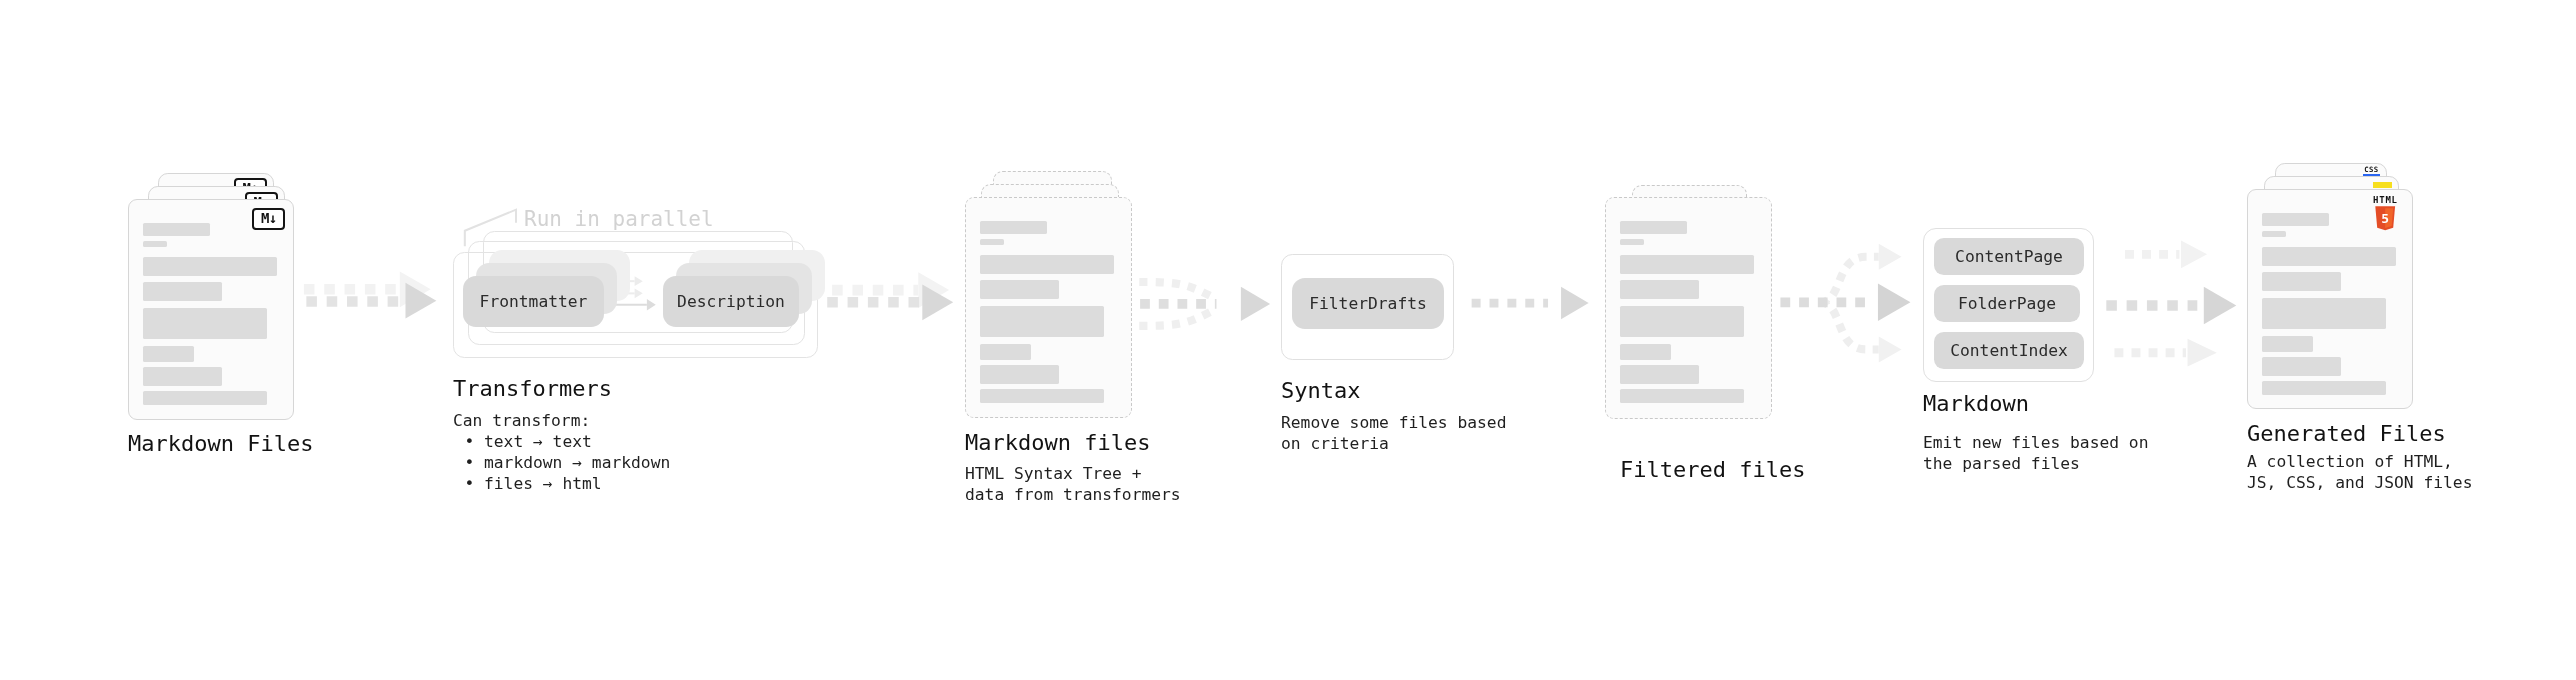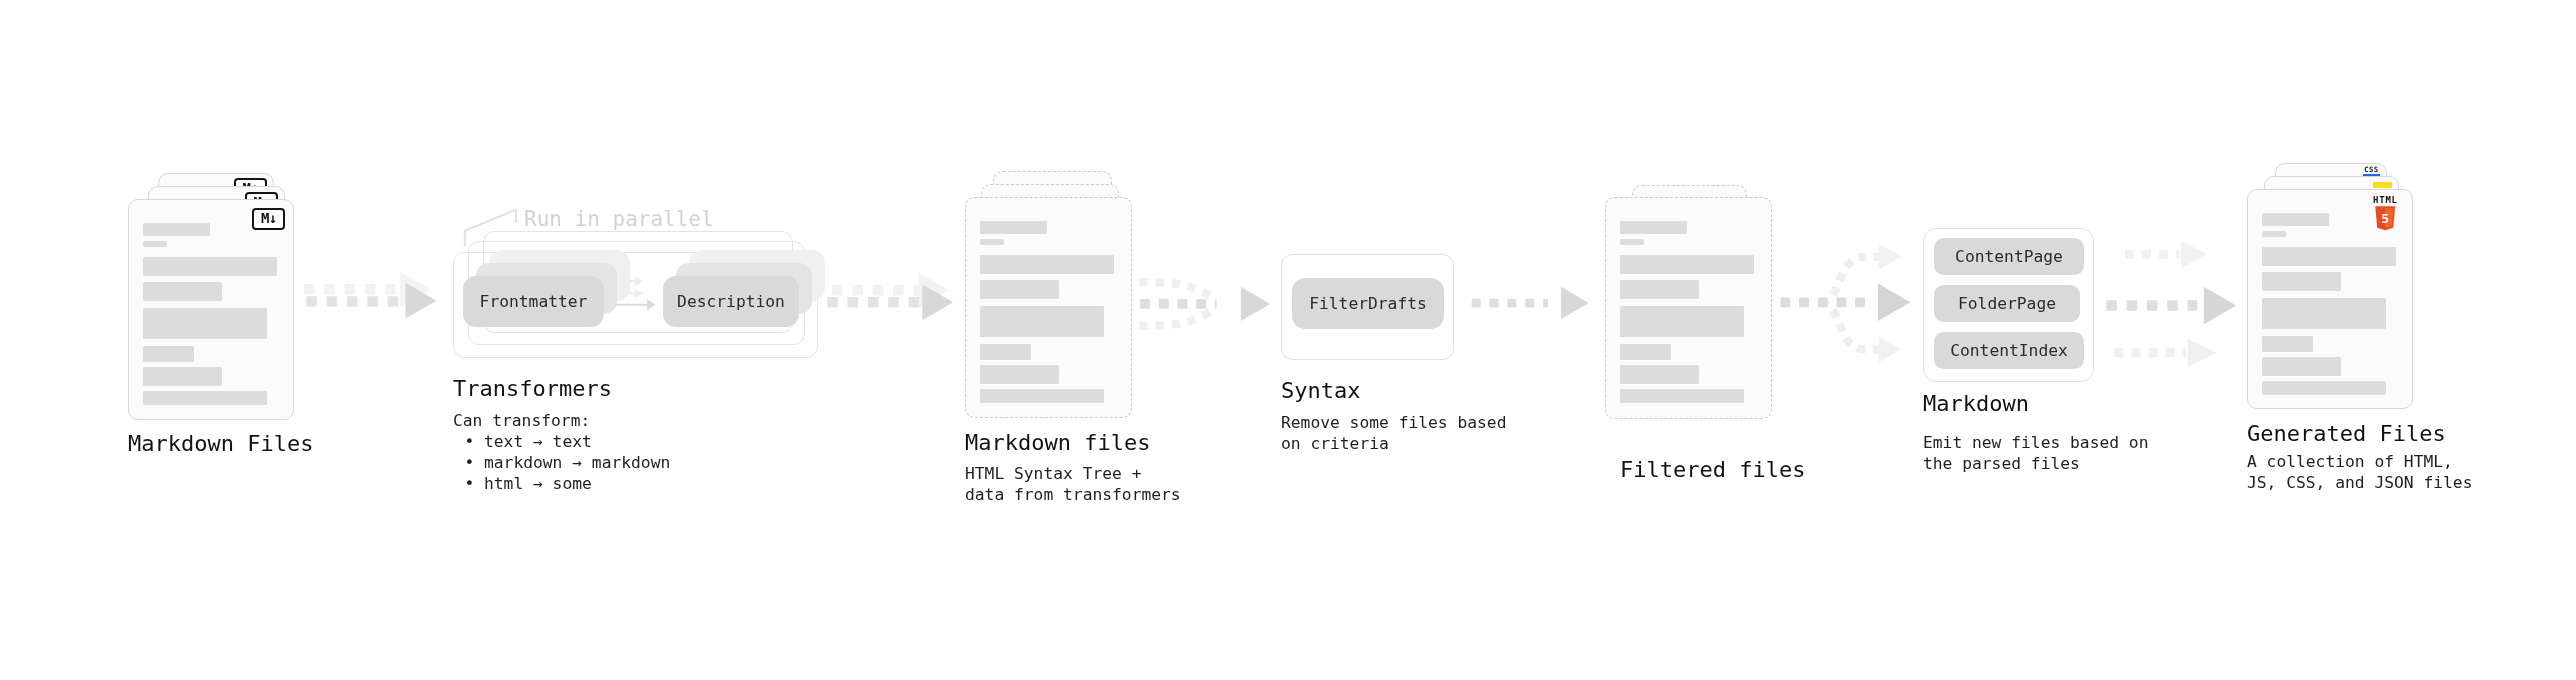--- a/index.html
+++ b/index.html
@@ -15,21 +15,21 @@
   .arrows { position: absolute; left: 0; top: 0; z-index: 1; }
 
   
   .card {
     position: absolute;
     background: #fbfbfb;
     border: 1.6px solid #d6d6d6;
     border-radius: 9.8px;
   }
   .card.dashed { border: 1.6px dashed #c9c9c9; background: #fbfbfb; }
-  .z1 { z-index: 2; } .z2 { z-index: 3; } .z3 { z-index: 4; }
+  .z1 { z-index: 2; } .z2 { z-index: 3; } .z3 { z-index: 4; border-radius: 9px; }
 
   .bars { position: absolute; left: 14px; top: 23px; right: 14px; }
   .bar { background: #dcdcdc; border-radius: 1.6px; }
 
   
   .md-icon {
     position: absolute;
     width: 32.5px; height: 22px;
     border: 2.4px solid #141414;
     border-radius: 4.1px;
@@ -208,21 +208,21 @@
 
     <div class="pill g2" style="left:689px;top:250px;width:136px;height:51px;"></div>
     <div class="pill g1" style="left:676px;top:263px;width:136px;height:51px;"></div>
     <div class="pill" style="left:663px;top:276px;width:136px;height:51px;">Description</div>
 
     <div class="title" style="left:453px;top:376px;">Transformers</div>
     <div class="bullet-list" style="left:453px;top:410px;">
       <div>Can transform:</div>
       <div class="bullet-item">text → text</div>
       <div class="bullet-item">markdown → markdown</div>
-      <div class="bullet-item">html → some</div>
+      <div class="bullet-item">files → html</div>
     </div>
   </div>
 
   <div>
     <div class="card dashed z1" style="left:993px;top:171px;width:119px;height:221px;"></div>
     <div class="card dashed z2" style="left:981px;top:184px;width:138px;height:221px;"></div>
     <div class="card dashed z3" style="left:965px;top:197px;width:167px;height:221px;">
       <div class="bars">
           <div class="bar" style="width: 67px; height: 13px; margin-top: 0px;"></div>
           <div class="bar" style="width: 24.4px; height: 6.5px; margin-top: 4.9px;"></div>

